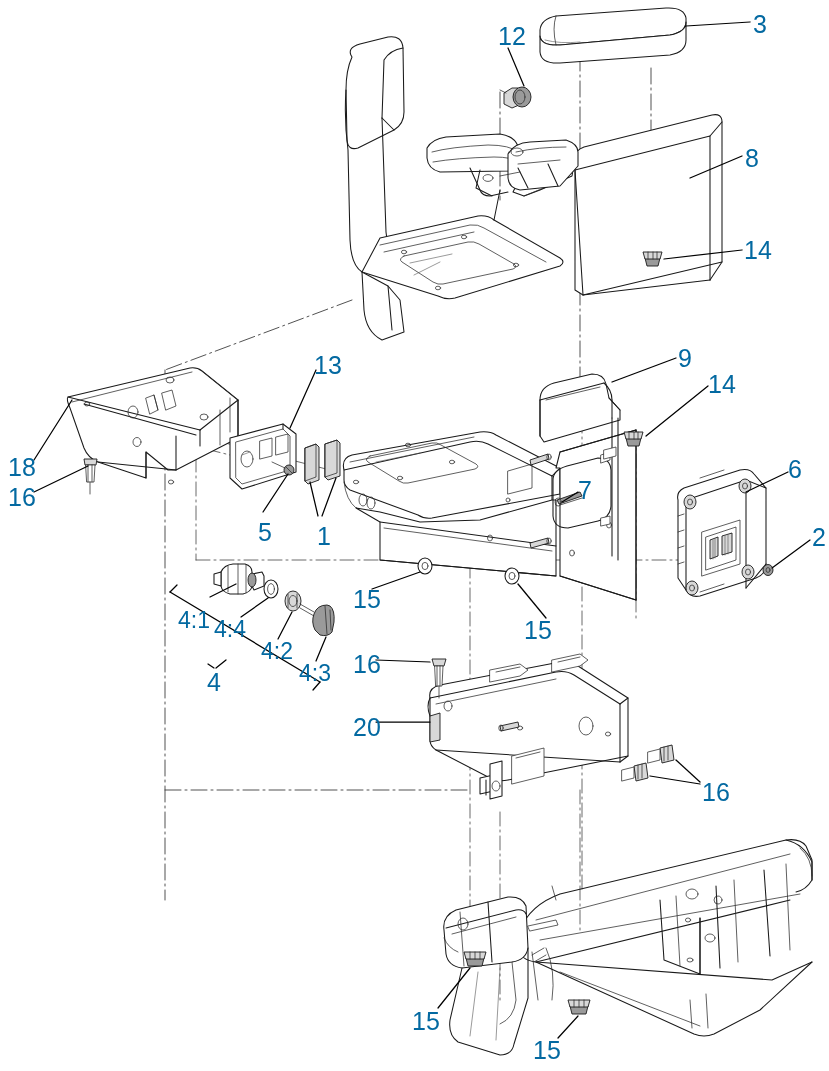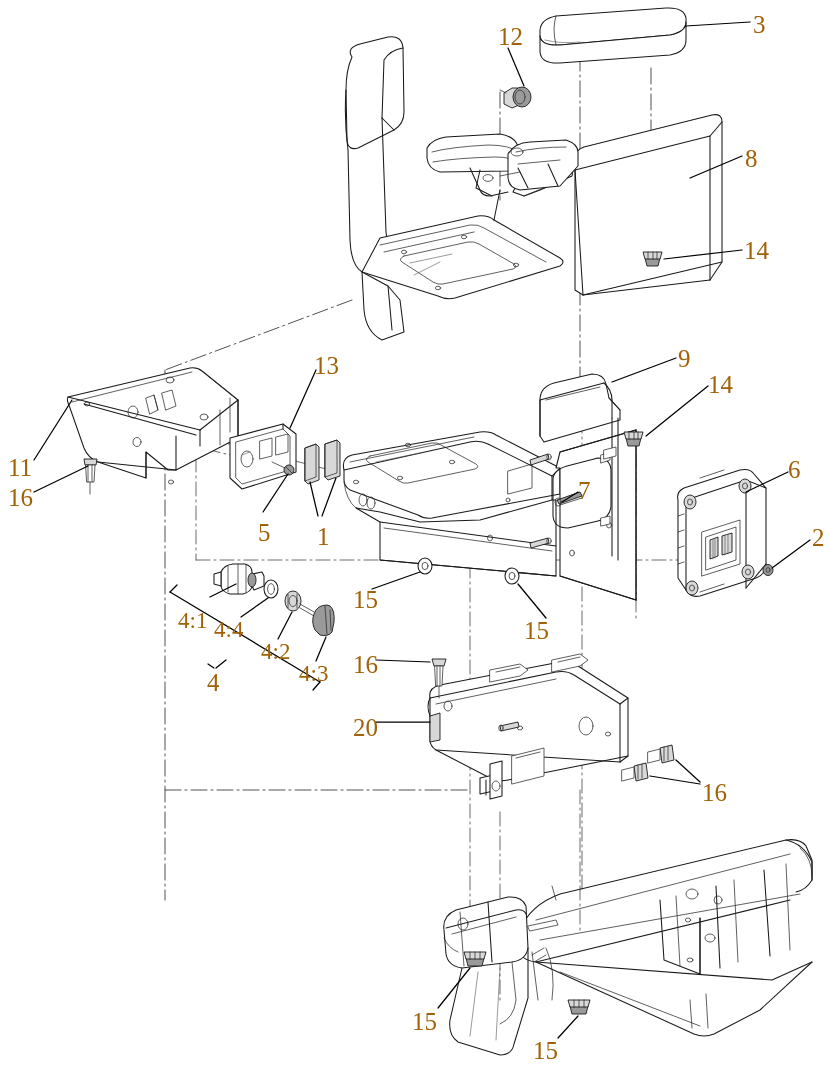--- a/index.html
+++ b/index.html
@@ -25,24 +25,24 @@
   .fillw-thin{fill:#ffffff;stroke:#2b2b2b;stroke-width:0.75;stroke-linejoin:round;stroke-linecap:round;}
   .fillg{fill:#d8d8d8;stroke:#1a1a1a;stroke-width:0.9;stroke-linejoin:round;}
   .fillgd{fill:#9a9a9a;stroke:#1a1a1a;stroke-width:0.9;stroke-linejoin:round;}
   .leader{fill:none;stroke:#000000;stroke-width:1.25;stroke-linecap:round;}
   .center{fill:none;stroke:#333;stroke-width:0.85;stroke-linecap:round;
           stroke-dasharray:16 4 2 4;}
   .center2{fill:none;stroke:#444;stroke-width:0.8;stroke-linecap:round;
           stroke-dasharray:14 4 2 4;}
   .lbl{
     position:absolute;
-    font-family:Liberation Serif, serif;
+    font-family:Liberation Sans, sans-serif;
     font-size:25px;
     font-weight:400;
-    color:#a16207;
+    color:#0369a1;
     line-height:1;
     white-space:nowrap;
     letter-spacing:0px;
   }
   .lbl-sub{font-size:23px;}
 </style>
 </head>
 <body>
 
 <div id="sheet">
@@ -516,21 +516,21 @@
 
   </svg>
 
   <div class="lbl" style="left:753px;top:12px;">3</div>
   <div class="lbl" style="left:498px;top:24px;">12</div>
   <div class="lbl" style="left:745px;top:146px;">8</div>
   <div class="lbl" style="left:744px;top:238px;">14</div>
   <div class="lbl" style="left:314px;top:353px;">13</div>
   <div class="lbl" style="left:678px;top:346px;">9</div>
   <div class="lbl" style="left:708px;top:372px;">14</div>
-  <div class="lbl" style="left:8px;top:455px;">11</div>
+  <div class="lbl" style="left:8px;top:455px;">18</div>
   <div class="lbl" style="left:8px;top:485px;">16</div>
   <div class="lbl" style="left:788px;top:457px;">6</div>
   <div class="lbl" style="left:578px;top:478px;">7</div>
   <div class="lbl" style="left:258px;top:520px;">5</div>
   <div class="lbl" style="left:317px;top:524px;">1</div>
   <div class="lbl" style="left:812px;top:525px;">2</div>
   <div class="lbl" style="left:353px;top:587px;">15</div>
   <div class="lbl lbl-sub" style="left:178px;top:609px;">4:1</div>
   <div class="lbl lbl-sub" style="left:214px;top:618px;">4:4</div>
   <div class="lbl" style="left:524px;top:618px;">15</div>

